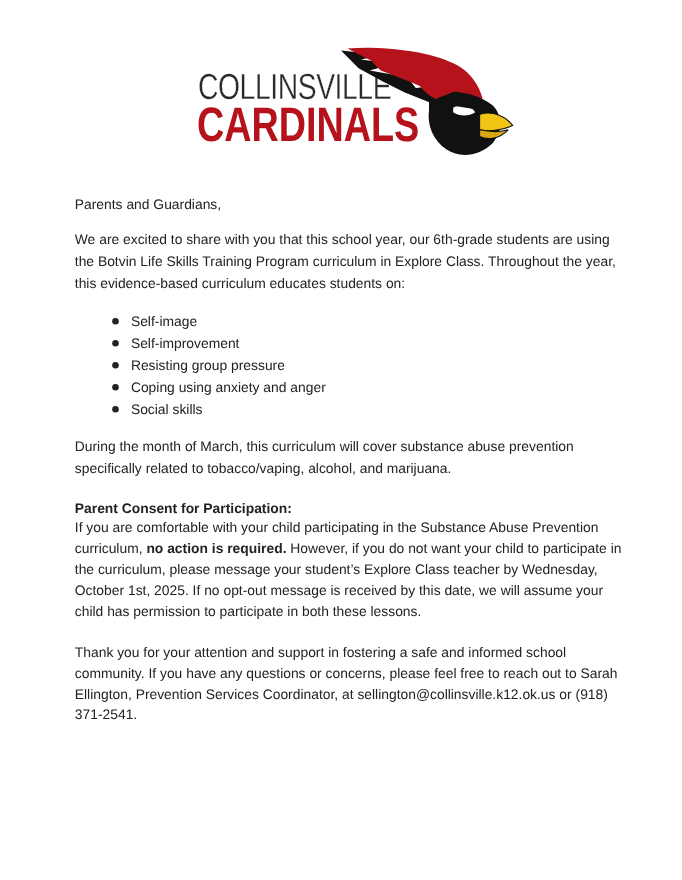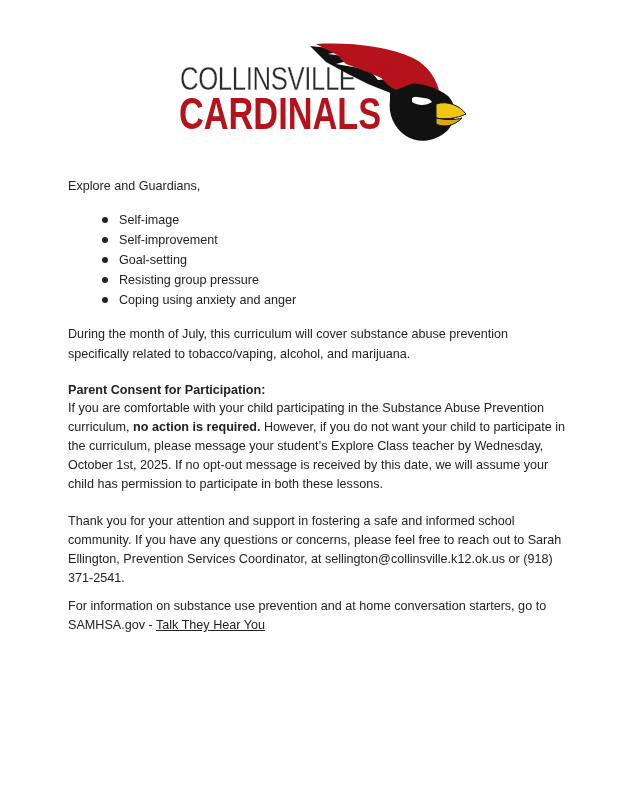--- a/index.html
+++ b/index.html
@@ -39,26 +39,26 @@
 
     <path d="M104,58 C110,54 120,56 124,62 C118,66 110,66 104,62 Z" fill="#ffffff"></path>
     <path d="M100,54 L126,58" stroke="#111" stroke-width="3"></path>
 
     <path d="M128,64 C140,60 152,66 158,74 C150,78 138,80 128,78 Z" fill="#f2c414" stroke="#111" stroke-width="1"></path>
     <path d="M128,78 C138,80 148,80 154,78 C146,86 136,88 128,84 Z" fill="#d9a80f" stroke="#111" stroke-width="1"></path>
   </svg>
 </div>
 
 <div class="content">
-  <p class="greeting">Explore and Guardians,</p>
+  <p class="greeting">Parents and Guardians,</p>
+  <p class="intro">We are excited to share with you that this school year, our 6th-grade students are using the Botvin Life Skills Training Program curriculum in Explore Class. Throughout the year, this evidence-based curriculum educates students on:</p>
   <ul class="skills">
     <li><span class="bullet"></span><span>Self-image</span></li>
     <li><span class="bullet"></span><span>Self-improvement</span></li>
-    <li><span class="bullet"></span><span>Goal-setting</span></li>
     <li><span class="bullet"></span><span>Resisting group pressure</span></li>
     <li><span class="bullet"></span><span>Coping using anxiety and anger</span></li>
+    <li><span class="bullet"></span><span>Social skills</span></li>
   </ul>
-  <p class="october">During the month of July, this curriculum will cover substance abuse prevention specifically related to tobacco/vaping, alcohol, and marijuana.</p>
+  <p class="october">During the month of March, this curriculum will cover substance abuse prevention specifically related to tobacco/vaping, alcohol, and marijuana.</p>
   <p class="consent-heading">Parent Consent for Participation:</p>
   <p class="consent-body"><span>If you are comfortable with your child participating in the Substance Abuse Prevention curriculum, </span><b>no action is required.</b><span> However, if you do not want your child to participate in the curriculum, please message your student’s Explore Class teacher by Wednesday, October 1st, 2025. If no opt-out message is received by this date, we will assume your child has permission to participate in both these lessons.</span></p>
   <p class="thanks">Thank you for your attention and support in fostering a safe and informed school community. If you have any questions or concerns, please feel free to reach out to Sarah Ellington, Prevention Services Coordinator, at sellington@collinsville.k12.ok.us or (918) 371-2541.</p>
-  <p class="info"><span>For information on substance use prevention and at home conversation starters, go to SAMHSA.gov - </span><a class="link">Talk They Hear You</a></p>
 </div>
 
 </body></html>

